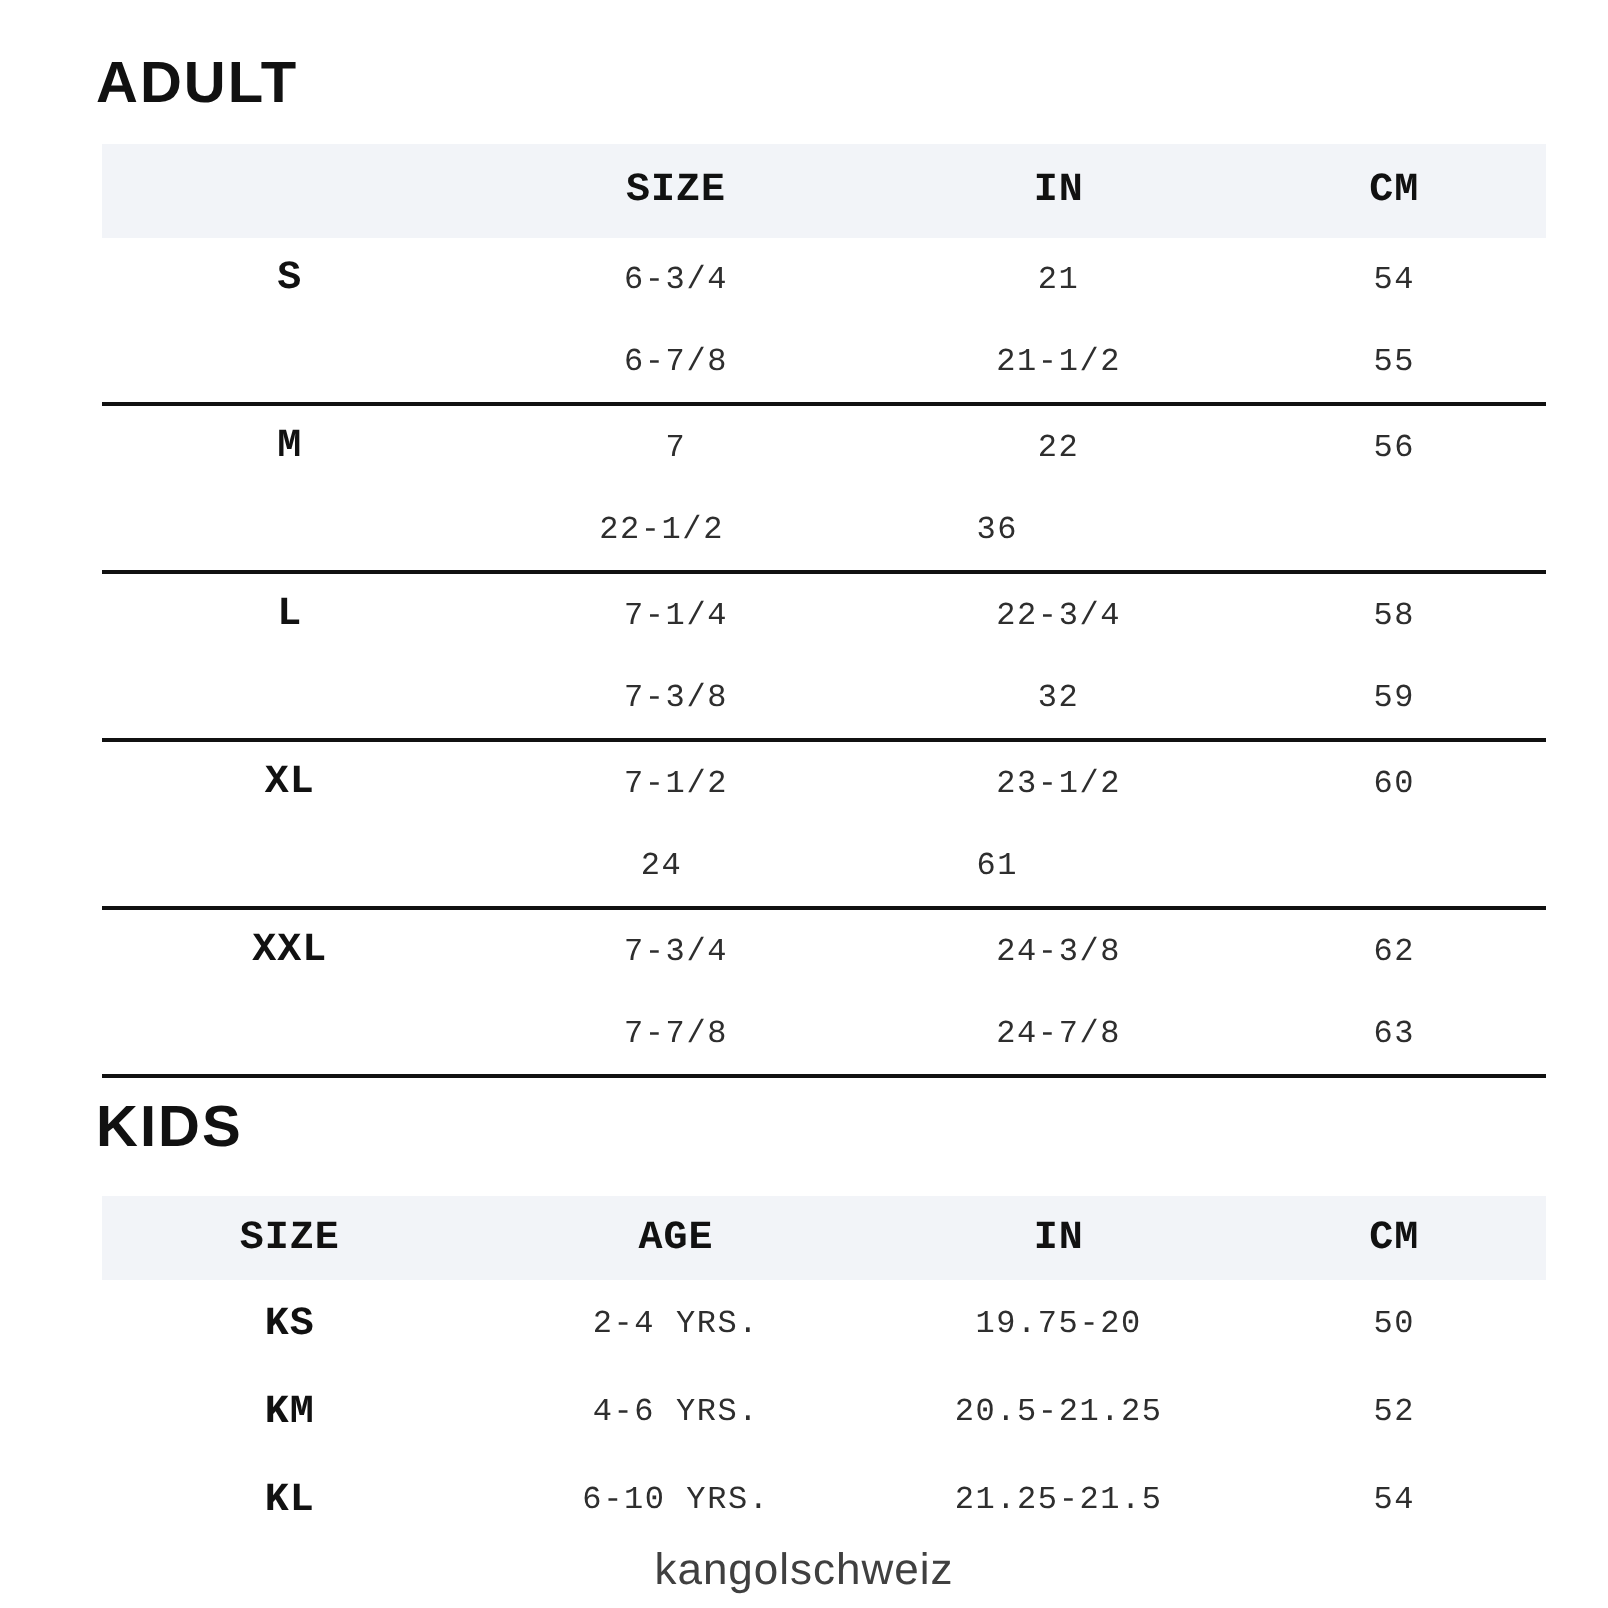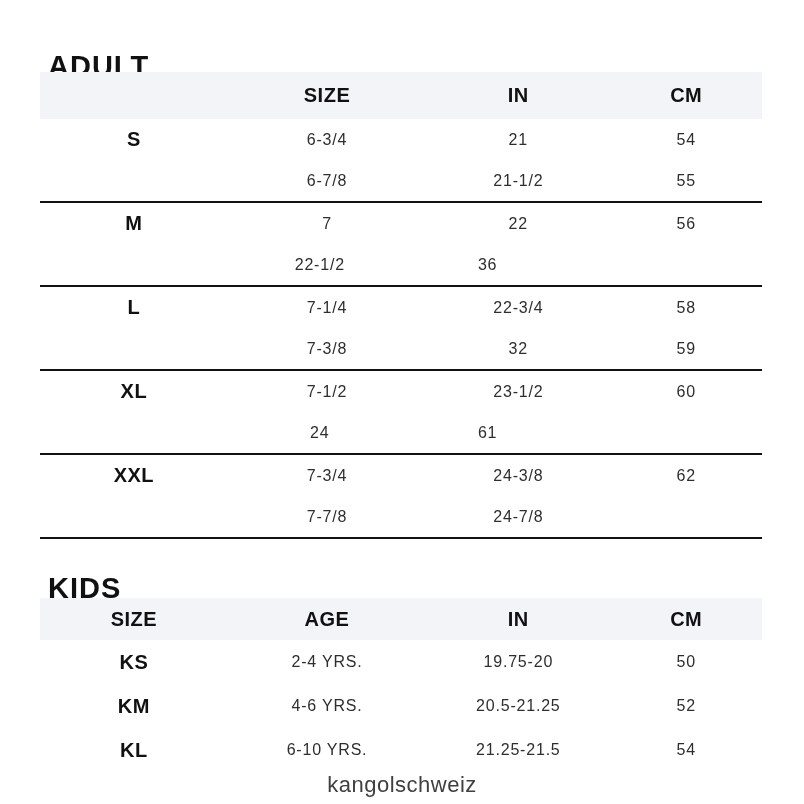--- a/index.html
+++ b/index.html
@@ -12,29 +12,29 @@
     color: #2b2b2b;
     overflow: hidden;
   }
   .section-title {
     position: absolute;
     left: 48px;
     font-size: 29px;
     font-weight: 800;
     letter-spacing: 1px;
     color: #111111;
-    margin-top: 24px;
   }
   #adult-title { top: 26px; }
   #kids-title  { top: 548px; }
 
   .size-table {
     position: absolute;
-    left: 40px;
+    left: 51px;
     width: 722px;
+    font-family: Liberation Mono, monospace;
   }
   #adult-table { top: 72px; }
   #kids-table  { top: 598px; }
 
   .row { display: flex; align-items: center; }
   .cell { text-align: center; box-sizing: border-box; }
   .c1 { width: 26%; }
   .c2 { width: 27.5%; }
   .c3 { width: 25.5%; }
   .c4 { width: 21%; }
@@ -160,20 +160,21 @@
       <div class="row">
         <div class="cell c1 label-cell">XXL</div>
         <div class="cell c2 value-cell">7-3/4</div>
         <div class="cell c3 value-cell">24-3/8</div>
         <div class="cell c4 value-cell">62</div>
       </div>
       <div class="row">
         <div class="cell c1 label-cell"></div>
         <div class="cell c2 value-cell">7-7/8</div>
         <div class="cell c3 value-cell">24-7/8</div>
+        <div class="cell c4 value-cell">63</div>
       </div>
     </div>
   </div>
 
   <div class="section-title" id="kids-title">KIDS</div>
 
   <div class="size-table" id="kids-table">
     <div class="row header-row">
       <div class="cell c1">SIZE</div>
       <div class="cell c2">AGE</div>

